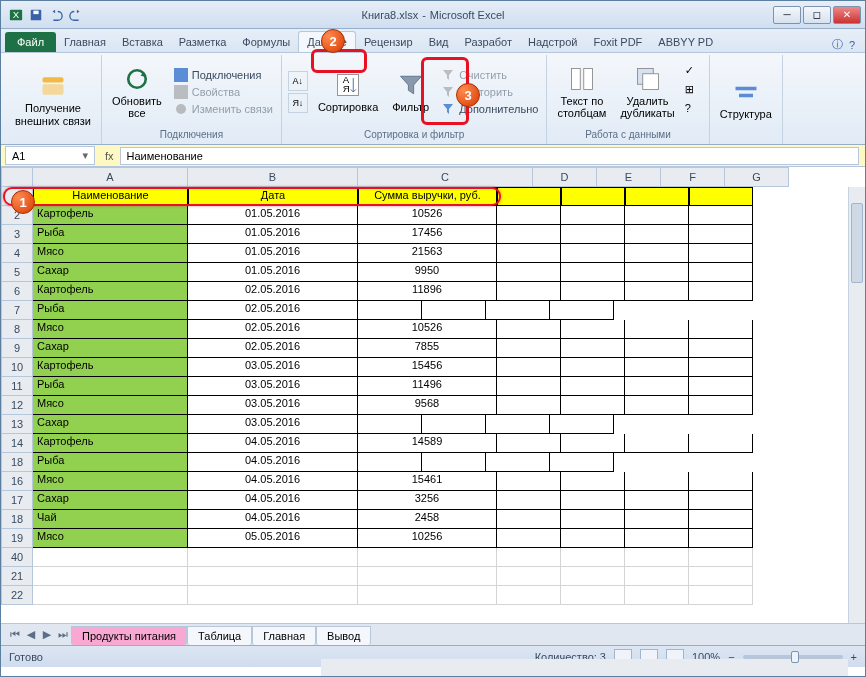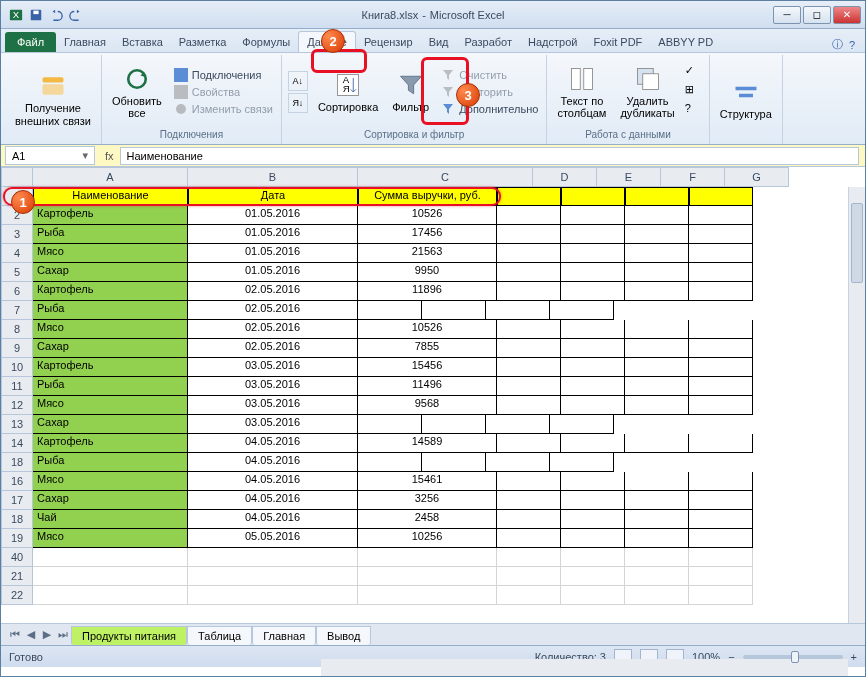--- a/index.html
+++ b/index.html
@@ -43,21 +43,21 @@
 .data .cell{border-right:1px solid #000;border-bottom:1px solid #000}
 .hdr-row .cell{background:#ffff00;border:1px solid #000;text-align:center;font-weight:400}
 .col-a{width:155px}
 .col-b{width:170px;text-align:center}
 .col-c{width:139px;text-align:center}
 .col-rest{width:64px}
 .name-cell{background:#92d050}
 .sheet-tabs{height:22px;background:#e1e7f0;display:flex;align-items:center;border-top:1px solid #b6c7db;padding-left:6px;gap:0}
 .nav-btn{width:16px;height:16px;display:flex;align-items:center;justify-content:center;color:#5a6f87;cursor:pointer}
 .sheet-tab{padding:3px 10px;background:#f4f7fb;border:1px solid #b6c7db;border-bottom:none;margin-top:2px;cursor:pointer;border-radius:0 0 3px 3px}
-.sheet-tab.active{background:#bef264;font-weight:400}
+.sheet-tab.active{background:#f9a8d4;font-weight:400}
 .statusbar{height:22px;background:linear-gradient(#dde6f3,#cfdcee);display:flex;align-items:center;padding:0 8px;border-top:1px solid #96aec9;color:#3a4a5f;gap:8px}
 .status-right{margin-left:auto;display:flex;align-items:center;gap:8px}
 .view-btn{width:18px;height:16px;border:1px solid #a2b5cc;background:#f0f4fa}
 .zoom-slider{width:100px;height:4px;background:#b6c7db;position:relative;border-radius:2px}
 .zoom-thumb{position:absolute;left:48px;top:-4px;width:8px;height:12px;background:#eef3fa;border:1px solid #7c94b0;border-radius:2px}
 .callout{position:absolute;width:24px;height:24px;border-radius:50%;background:radial-gradient(circle at 30% 30%,#ff8a50,#d83b01);color:#fff;display:flex;align-items:center;justify-content:center;font-weight:bold;font-size:13px;border:1px solid #a62e00;z-index:20}
 .hl{position:absolute;border:3px solid #e81123;border-radius:6px;z-index:15;pointer-events:none}
 .sel-row{position:absolute;left:2px;top:20px;height:19px;width:498px;border:2px solid #e81123;border-radius:9px;z-index:10;pointer-events:none;box-shadow:0 0 3px rgba(232,17,35,.5)}
 .vscroll{position:absolute;right:0;top:20px;bottom:0;width:17px;background:#e8ecf1;border-left:1px solid #c5d2e2}
 .vthumb{position:absolute;top:16px;left:2px;right:2px;height:80px;background:#cfd9e6;border:1px solid #a2b5cc;border-radius:2px}

